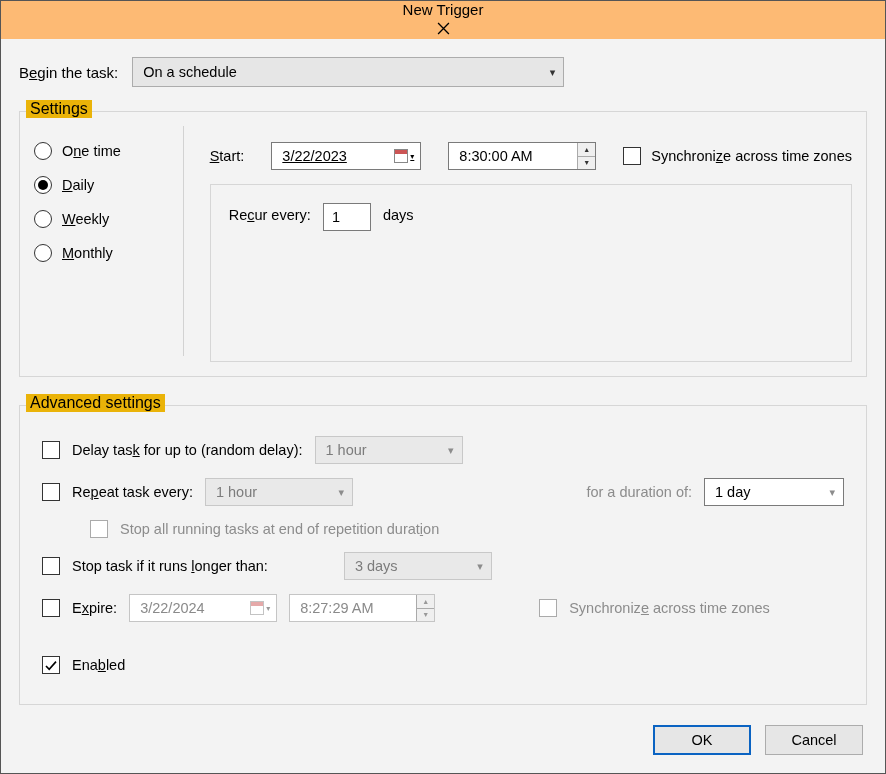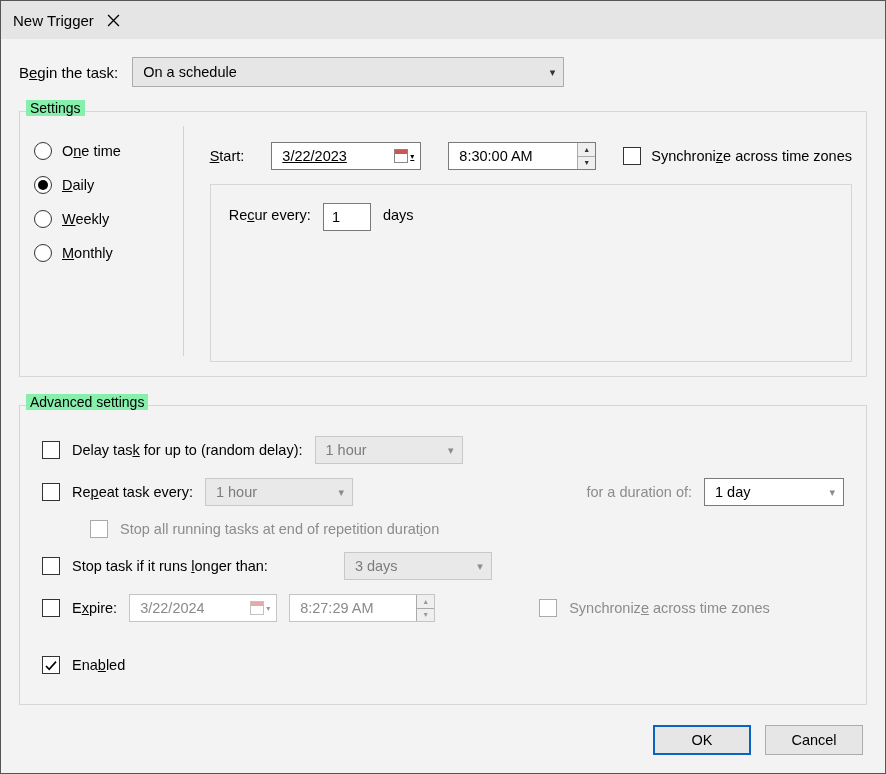--- a/index.html
+++ b/index.html
@@ -17,21 +17,22 @@
     background: #fff;
     display: flex;
     flex-direction: column;
   }
   .titlebar {
     height: 38px;
     display: flex;
     align-items: center;
     justify-content: flex-start;
     padding: 0 12px;
-    background: #e5e5e5;
+    background: #fdba74;
+    flex-direction: column;
   }
   .titlebar .title {
     font-size: 15px;
   }
   .close-btn {
     width: 40px;
     height: 30px;
     display: flex;
     align-items: center;
     justify-content: center;
@@ -87,23 +88,23 @@
     position: relative;
     border: 1px solid #d6d6d6;
     border-radius: 0;
     padding: 14px 14px 14px 14px;
     margin-top: 6px;
   }
   .fieldset .legend {
     position: absolute;
     top: -12px;
     left: 6px;
-    background: #86efac;
+    background: #eab308;
     padding: 0 4px;
-    font-size: 14px;
+    font-size: 16px;
   }
   .settings-body {
     display: flex;
     gap: 24px;
     min-height: 236px;
   }
   .radios {
     display: flex;
     flex-direction: column;
     gap: 16px;

